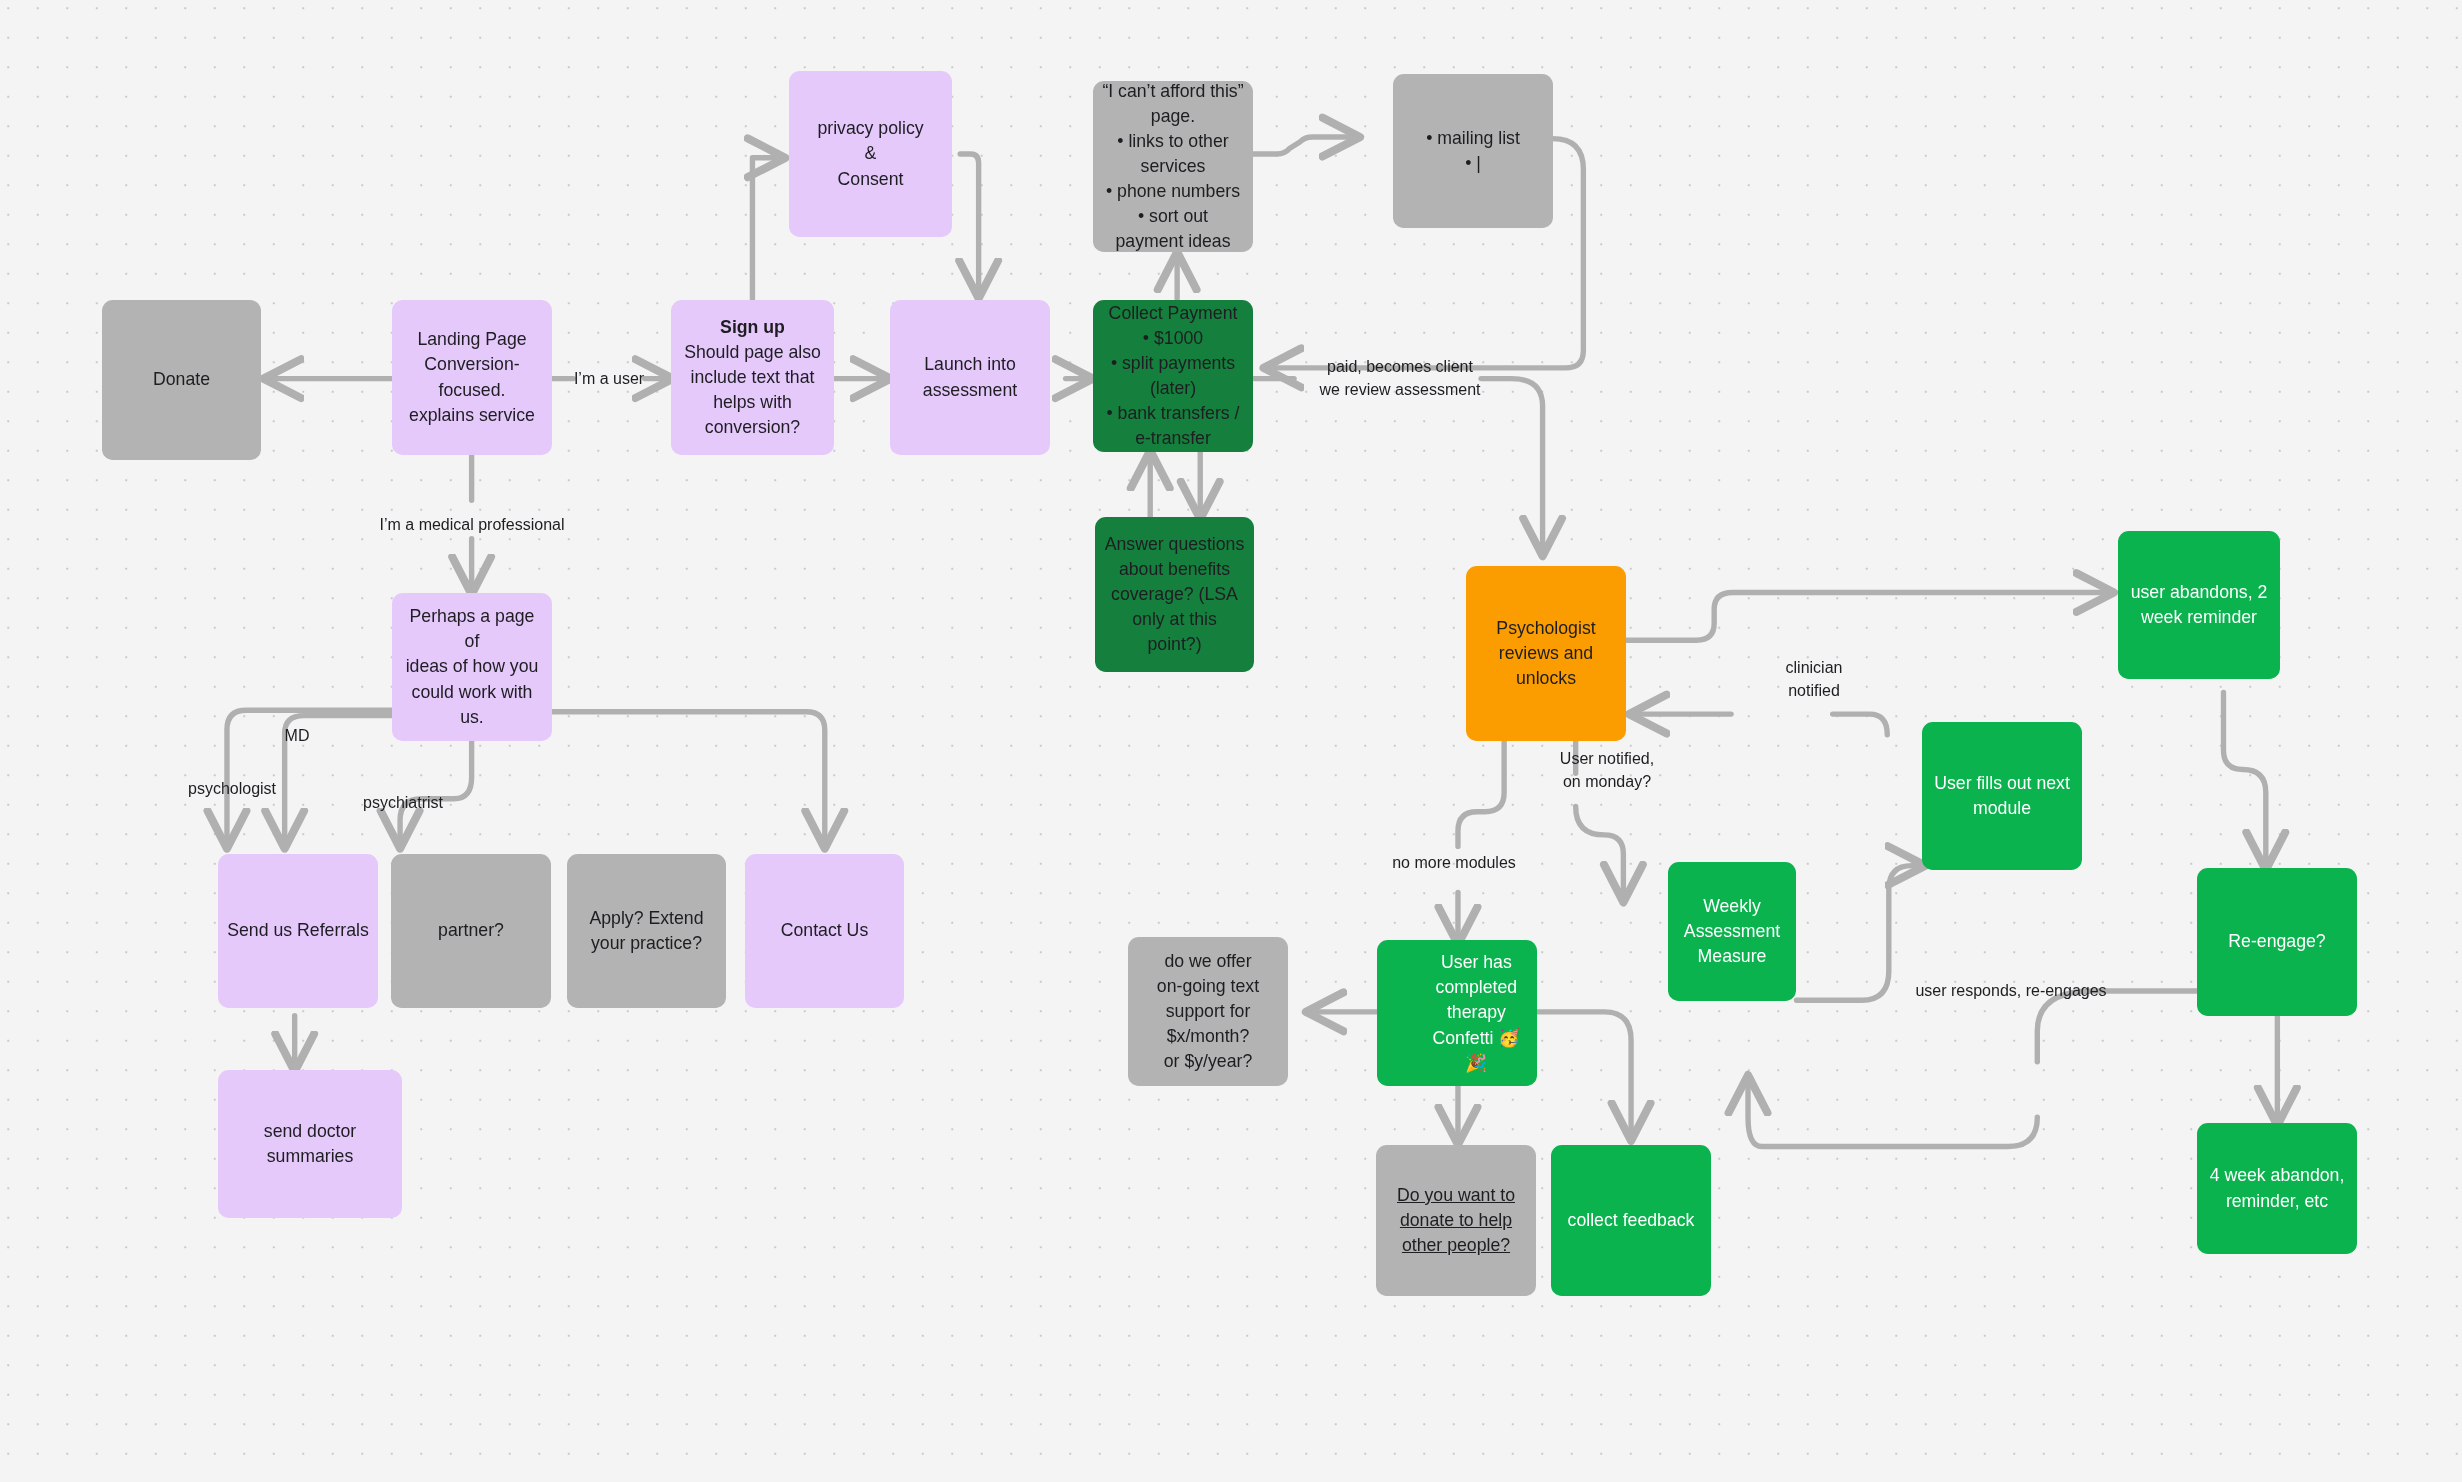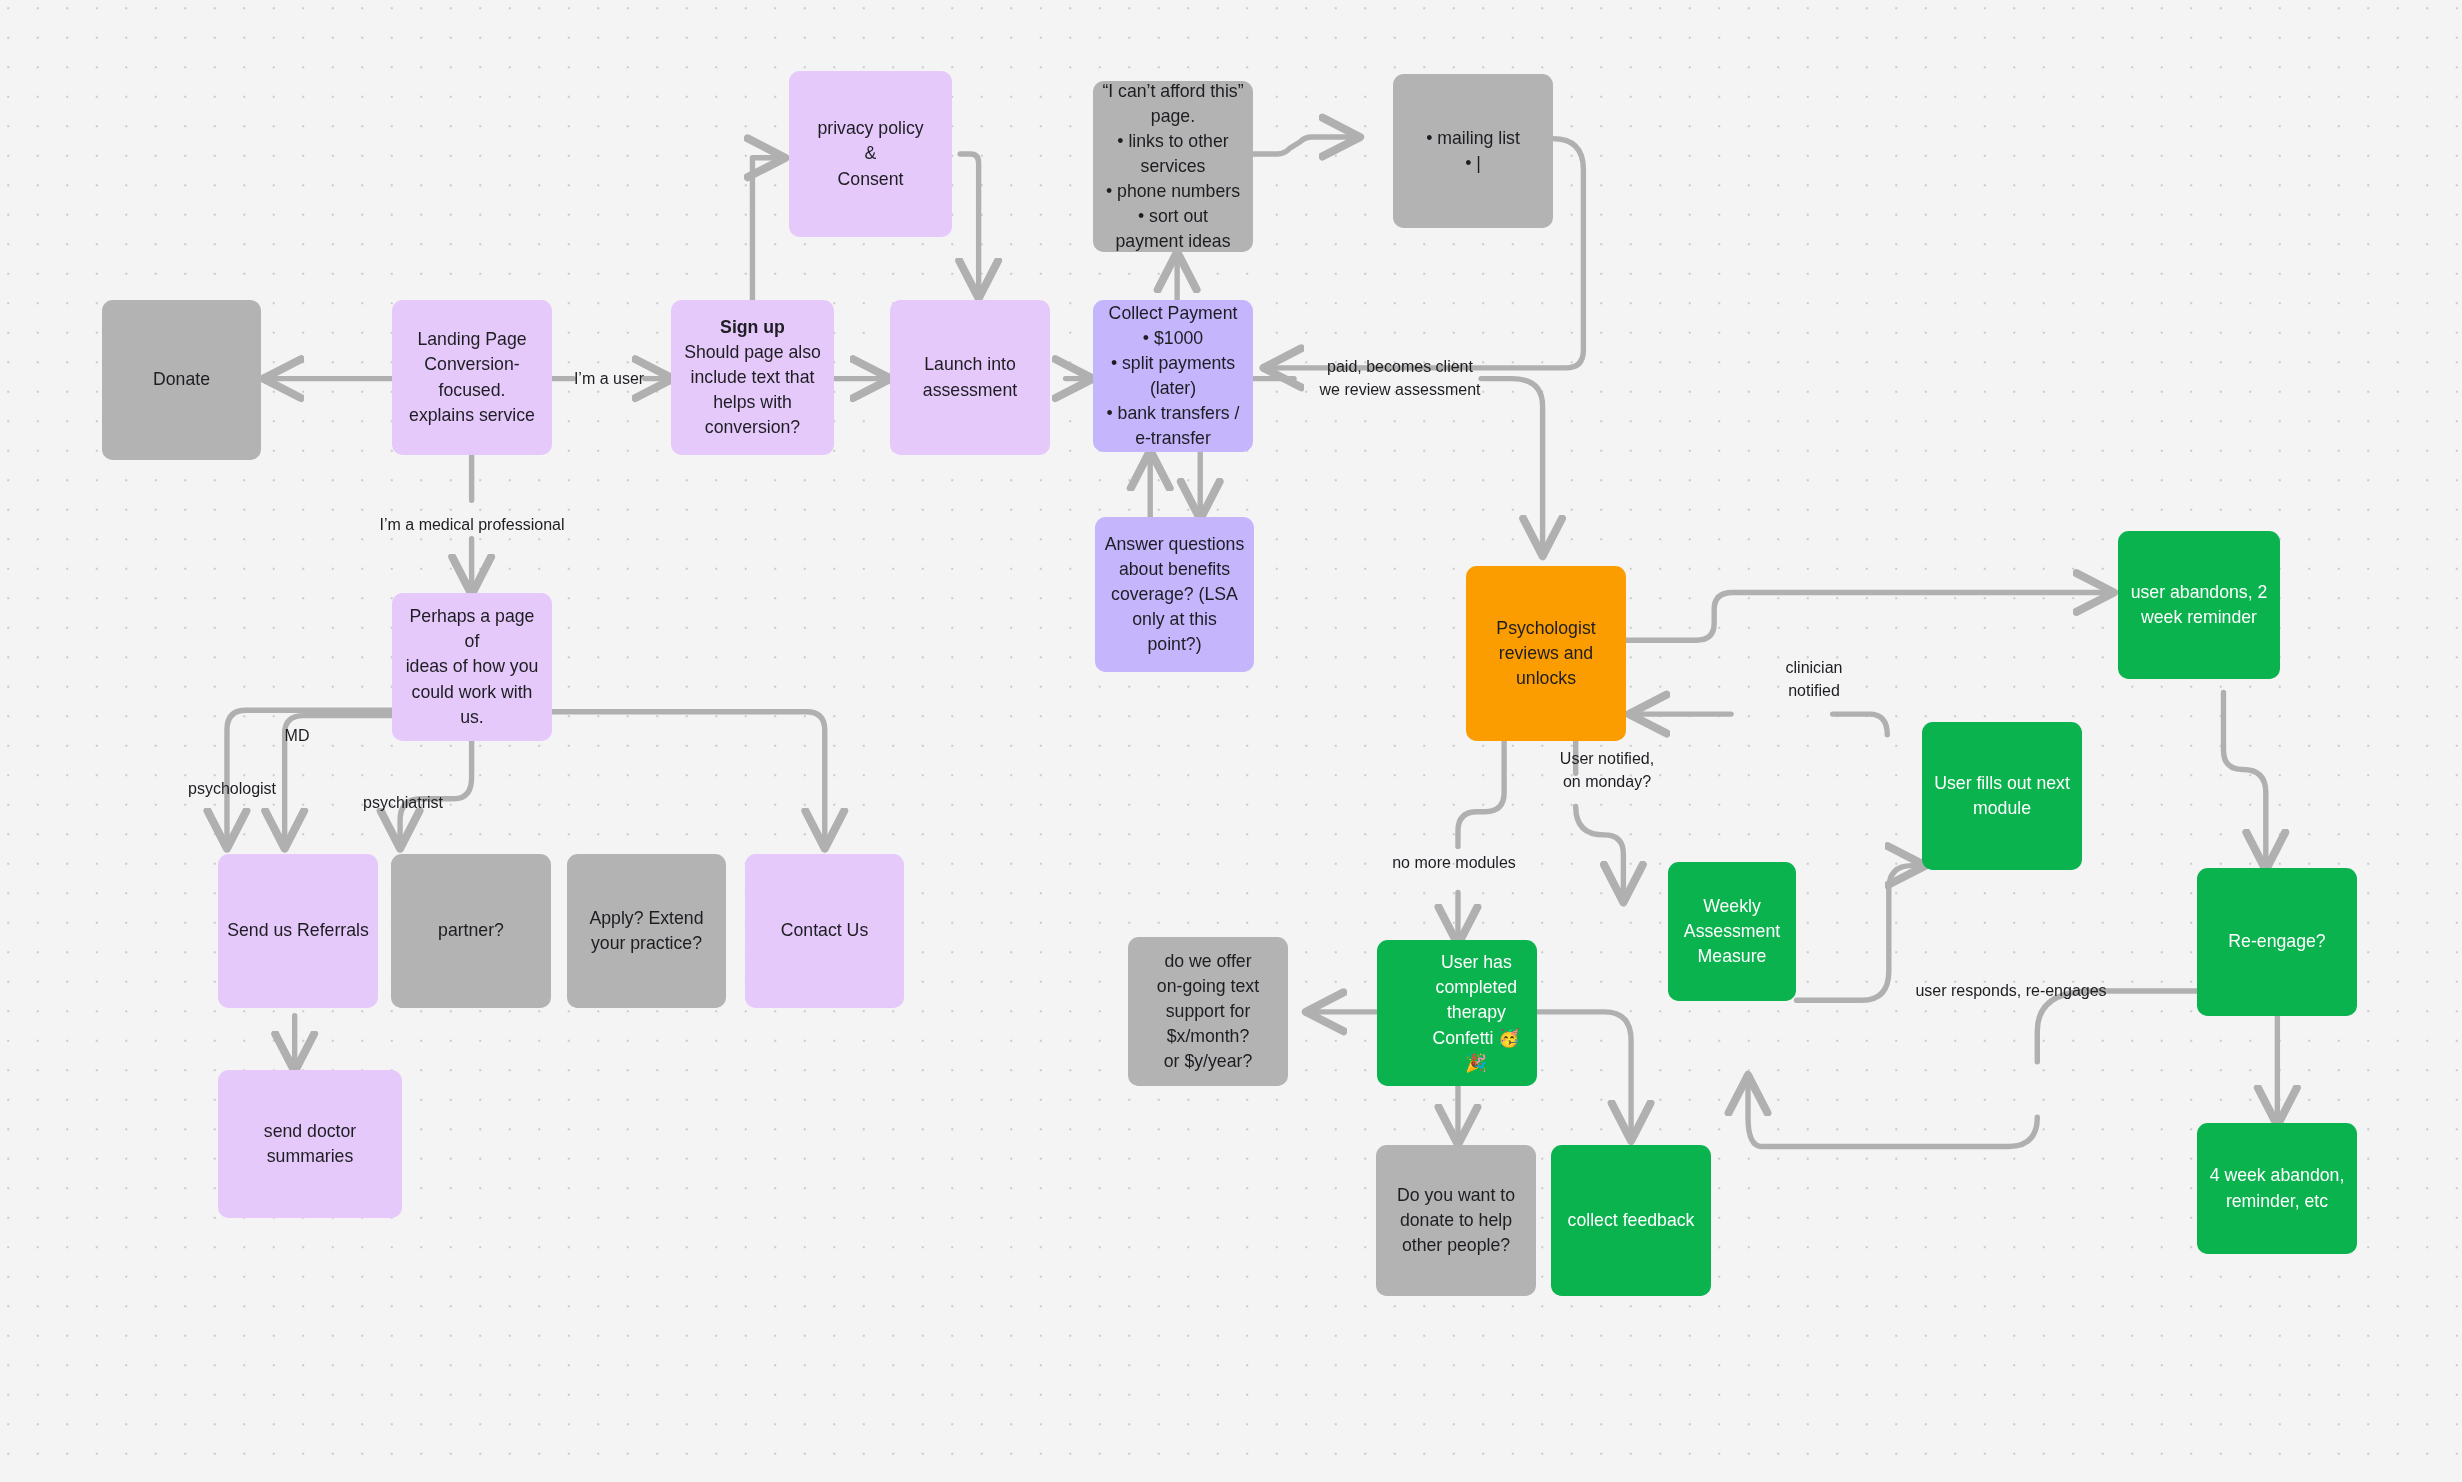--- a/index.html
+++ b/index.html
@@ -20,21 +20,21 @@
     display:flex;align-items:center;justify-content:center;
     text-align:center;
     box-sizing:border-box;
     padding:7.7px 9.2px;
     line-height:1.42;
     font-size:17.7px;
     z-index:5;
   }
   .n-purple{background:#e6c9fb;color:#1d1d22;}
   .n-gray{background:#b3b3b3;color:#1d1d22;}
-  .n-yellow{background:#c4b5fd;color:#1d1d22;align-items:center;}
+  .n-yellow{background:#15803d;color:#1d1d22;align-items:center;}
   .n-orange{background:#fb9d00;color:#1d1d22;}
   .n-green{background:#0ab34e;color:#ffffff;}
   .node .txt{width:100%;white-space:pre-line;}
   .node .bullets{width:100%;}
   .node .bullets .hdr{display:block;}
   .node .bullets .b{display:block;}
   .node .bullets .b::before{content:"• ";}
   .bold{font-weight:bold;}
   .elabel{
     position:absolute;
@@ -250,21 +250,21 @@
 $x/month?
 or $y/year?</span>
   </div>
 
   <div class="node n-green" style="left:1377px;top:940px;width:160px;height:146px;padding-left:48px;">
     <span class="txt">User has
 completed therapy
 Confetti 🥳 🎉</span>
   </div>
 
-  <div class="node n-gray" style="left:1376px;top:1145px;width:160px;height:151px;">
+  <div class="node n-gray" style="left:1376px;top:1145px;width:160px;height:151px;text-decoration:underline;">
     <span class="txt">Do you want to
 donate to help
 other people?</span>
   </div>
 
   <div class="node n-green" style="left:1551px;top:1145px;width:160px;height:151px;">
     <span class="txt">collect feedback</span>
   </div>
 
   <div class="elabel" style="left:609px;top:379px;">I’m a user</div>

